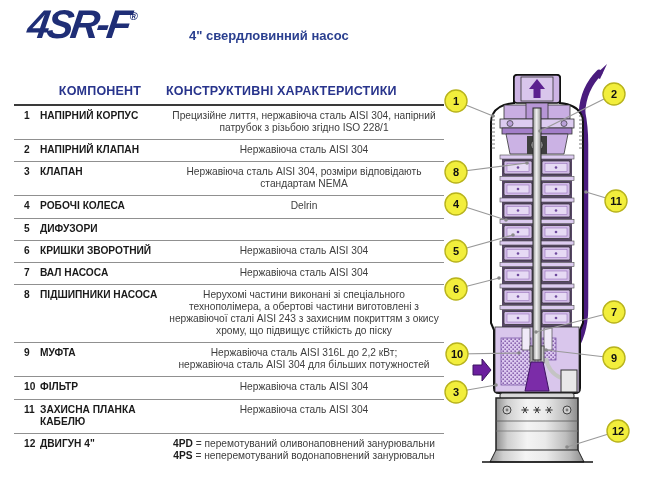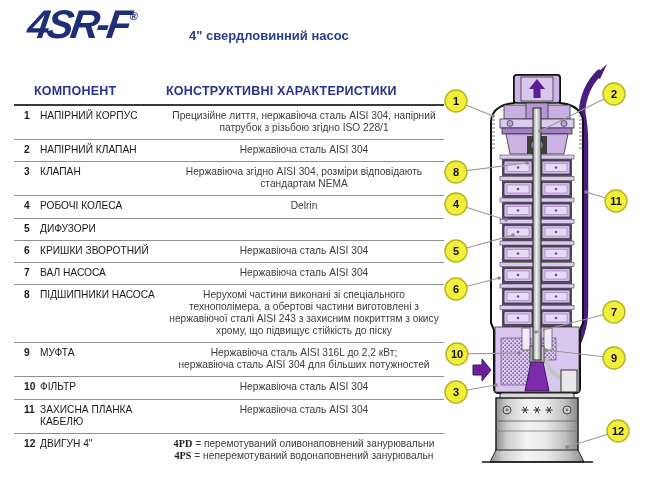--- a/index.html
+++ b/index.html
@@ -10,28 +10,28 @@
   #logo{position:absolute;left:28px;top:2px;color:#1f2e76;font-weight:bold;font-style:italic;
         font-size:40px;letter-spacing:-3px;transform:skewX(-8deg);line-height:1.1;}
   #logo sup{font-size:11px;letter-spacing:0;font-style:normal;vertical-align:18px;}
   #subtitle{position:absolute;left:189px;top:28px;color:#2a3f8f;font-weight:bold;font-size:13px;}
 
   
   #comp-table{position:absolute;left:14px;top:84px;width:430px;font-size:10.2px;color:#3d3d3d;}
   .thead{display:grid;grid-template-columns:152px 1fr;align-items:end;
          padding-bottom:6px;border-bottom:2px solid #3a3a3a;}
   .thead div{color:#28348c;font-weight:bold;font-size:12.5px;letter-spacing:.2px;}
-  .thead div:first-child{padding-left:20px;}
+  .thead div:first-child{padding-left:20px;text-align:center;}
   .trow{display:grid;grid-template-columns:26px 126px 1fr;
         padding:4px 0 5px 0;border-bottom:1px solid #909090;line-height:12.1px;}
   .trow:last-child{border-bottom:none;}
   .tnum{font-weight:bold;color:#1a1a1a;padding-left:10px;}
-  .tname{font-weight:normal;color:#1a1a1a;padding-right:6px;}
+  .tname{font-weight:bold;color:#1a1a1a;padding-right:6px;}
   .tdesc{padding-right:2px;text-align:center;}
-  .tdesc b{font-weight:bold;color:#1a1a1a;font-family:Liberation Serif, serif;}
+  .tdesc b{font-weight:bold;color:#1a1a1a;}
 
   
   #diagram{position:absolute;left:430px;top:58px;width:220px;height:429px;}
   .callout-num{font-family:"Liberation Sans",sans-serif;font-weight:bold;font-size:11px;fill:#111;}
 </style>
 </head>
 <body>
 
 <div id="page">
 
@@ -55,21 +55,21 @@
           <div class="tnum">2</div>
           <div class="tname">НАПІРНИЙ КЛАПАН</div>
           <div class="tdesc">
             <div>Нержавіюча сталь AISI 304</div>
           </div>
         </div>
         <div class="trow">
           <div class="tnum">3</div>
           <div class="tname">КЛАПАН</div>
           <div class="tdesc">
-            <div>Нержавіюча згідно AISI 304, розміри відповідають стандартам NEMA</div>
+            <div>Нержавіюча сталь AISI 304, розміри відповідають стандартам NEMA</div>
           </div>
         </div>
         <div class="trow">
           <div class="tnum">4</div>
           <div class="tname">РОБОЧІ КОЛЕСА</div>
           <div class="tdesc">
             <div>Delrin</div>
           </div>
         </div>
         <div class="trow">

